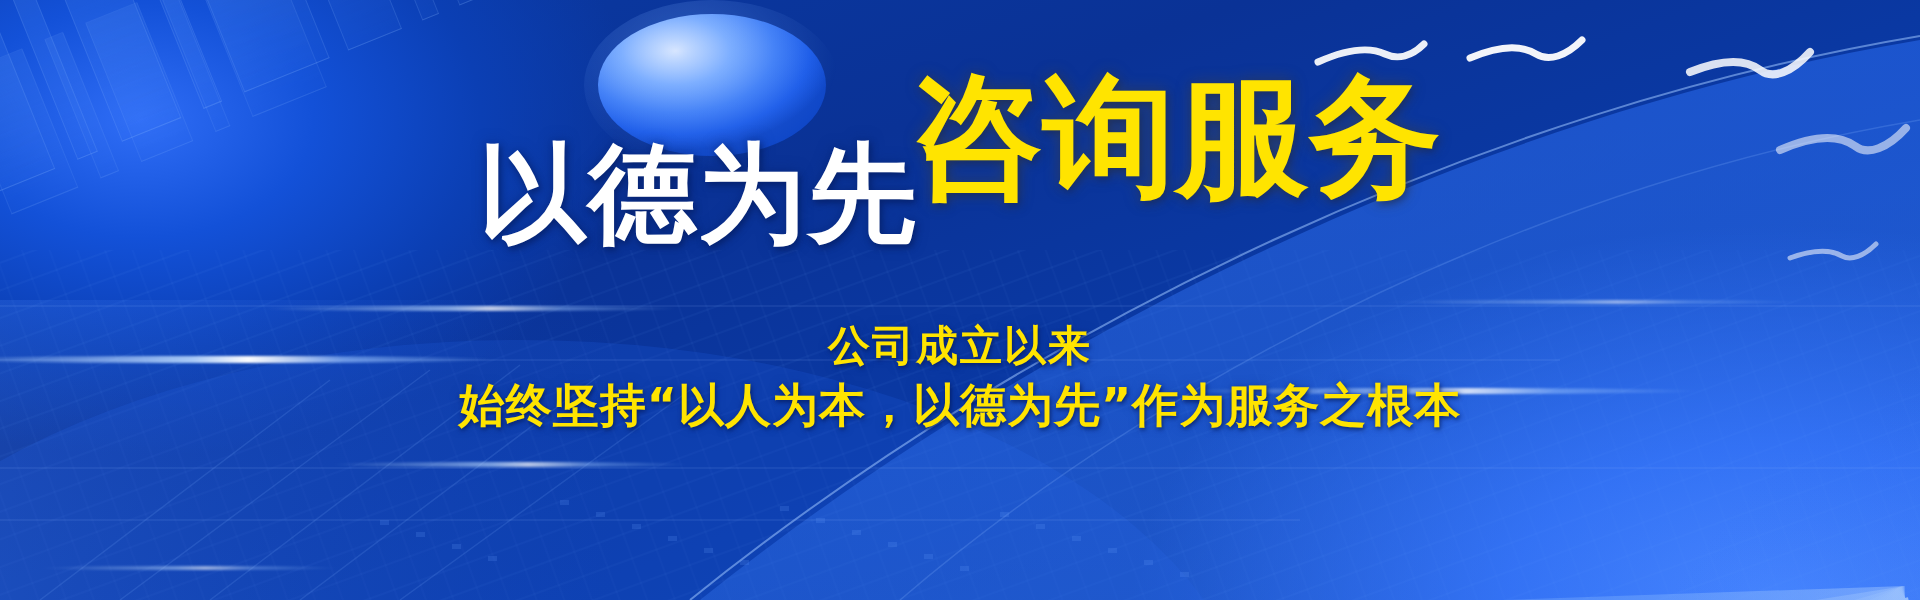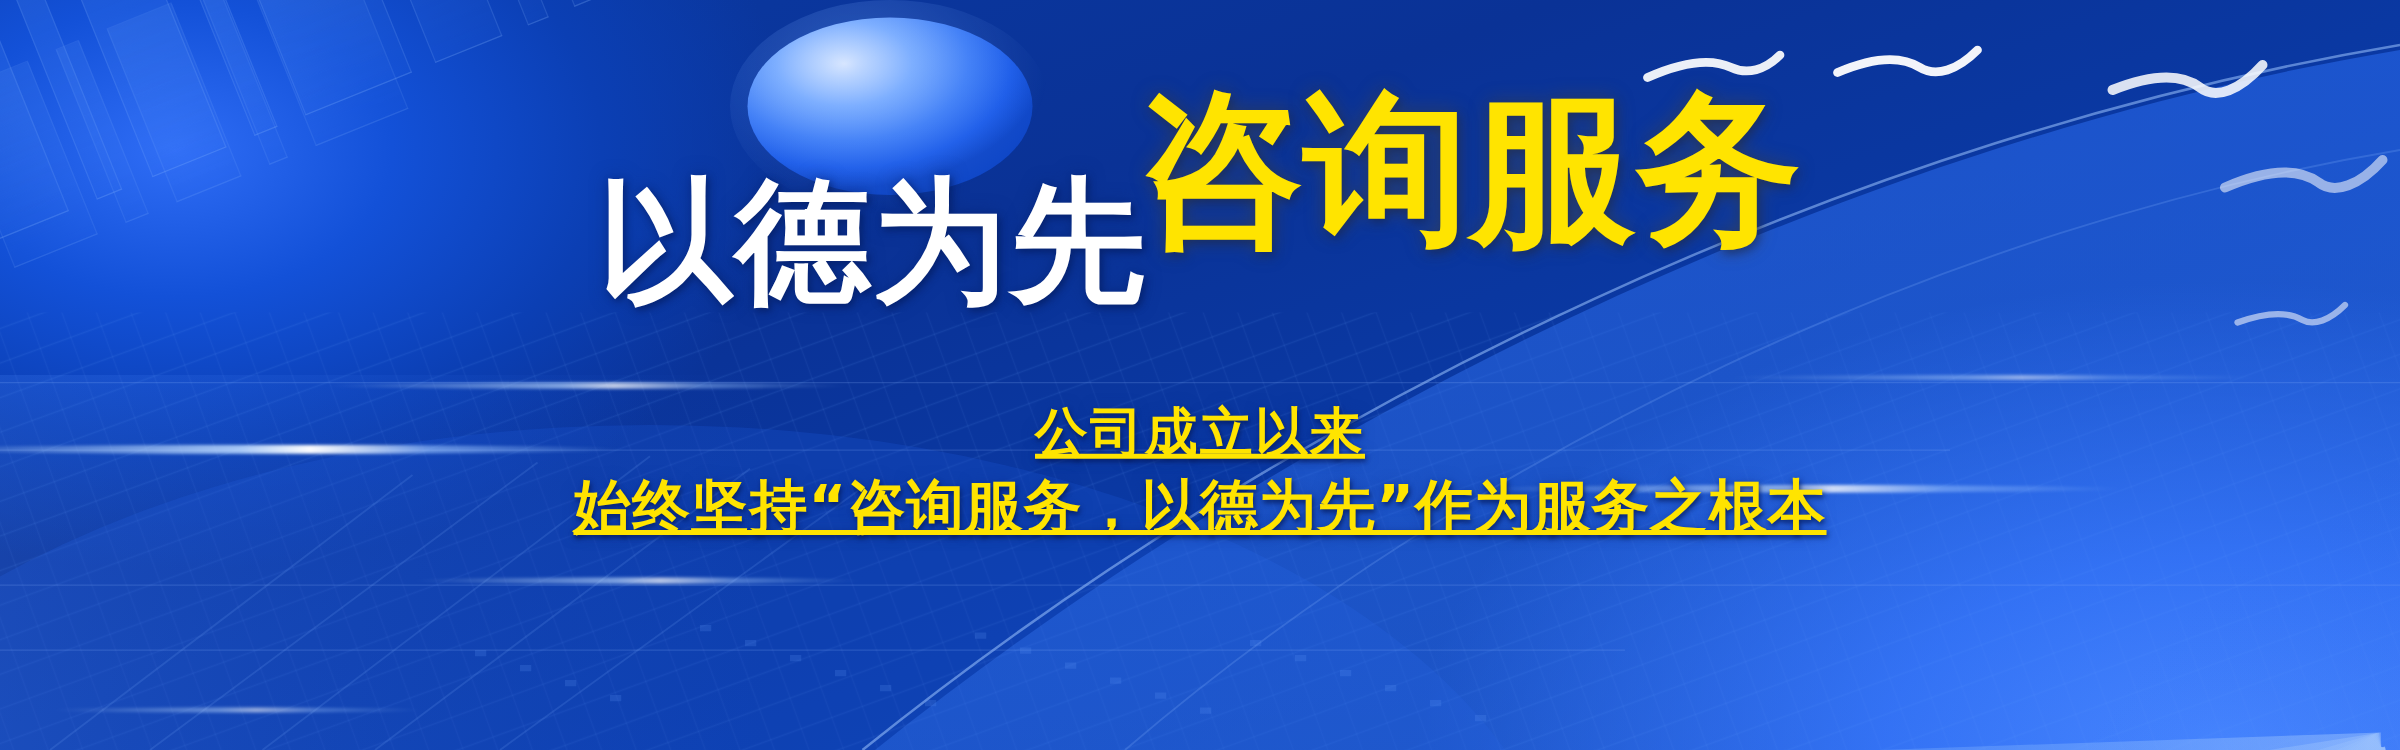--- a/index.html
+++ b/index.html
@@ -82,21 +82,20 @@
   .subtitle{
     position:absolute; left:0; right:0; top:318px;
     text-align:center;
   }
   .sub-line{
     color:#ffe400;
     font-weight:700;
     font-family:"DejaVu Sans","Liberation Sans",sans-serif;
     text-shadow:1px 2px 4px rgba(4,24,86,.75), 0 0 10px rgba(12,48,150,.5);
     white-space:nowrap;
-    text-decoration:underline;
   }
   .sub-line.l1{ font-size:42px; line-height:56px; letter-spacing:2px; }
   .sub-line.l2{ font-size:46px; line-height:62px; letter-spacing:1px; }
   .sub-line.l3{ font-size:46px; line-height:62px; letter-spacing:1px; }
 </style>
 </head>
 <body>
 
 <div class="banner">
 
@@ -257,17 +256,17 @@
 
   <div class="content">
 
     <div class="title-row">
       <span class="title-white">以德为先</span>
       <span class="title-yellow">咨询服务</span>
     </div>
 
     <div class="subtitle">
       <div class="sub-line l1">公司成立以来</div>
-      <div class="sub-line l2">始终坚持“咨询服务，以德为先”作为服务之根本</div>
+      <div class="sub-line l2">始终坚持“以人为本，以德为先”作为服务之根本</div>
     </div>
 
   </div>
 </div>
 
 </body></html>

